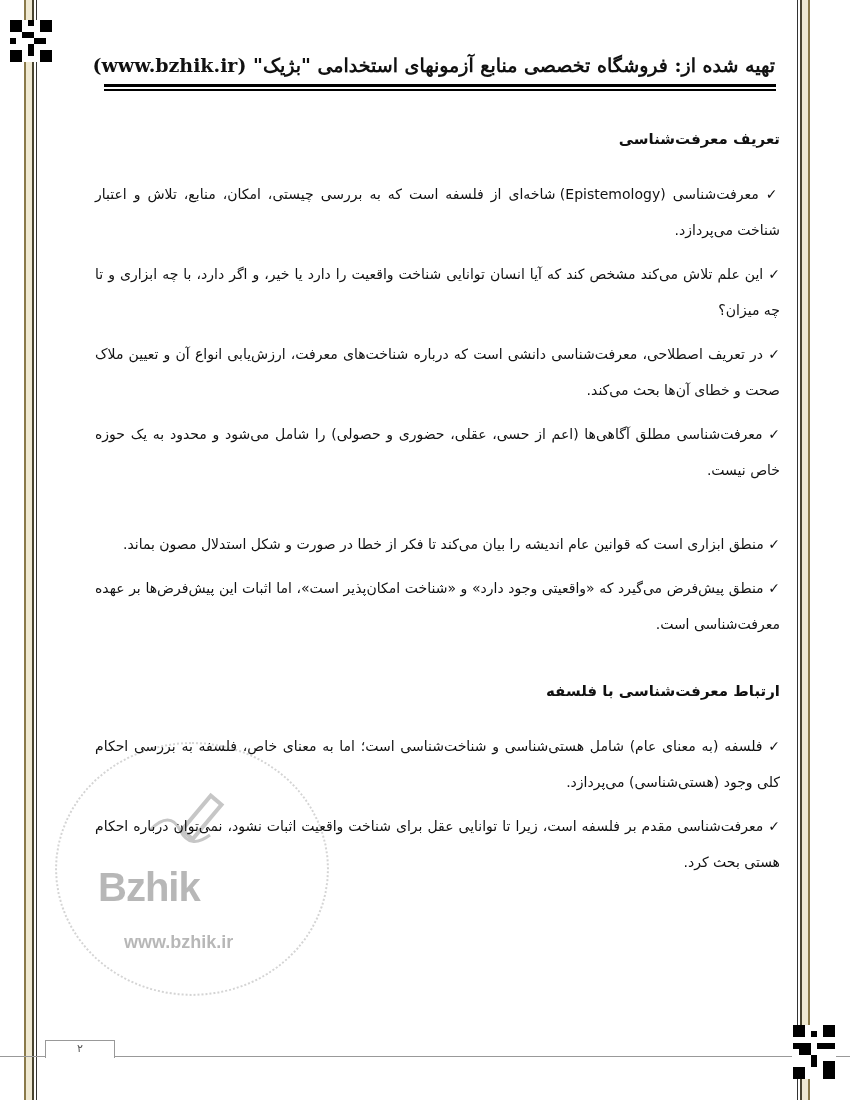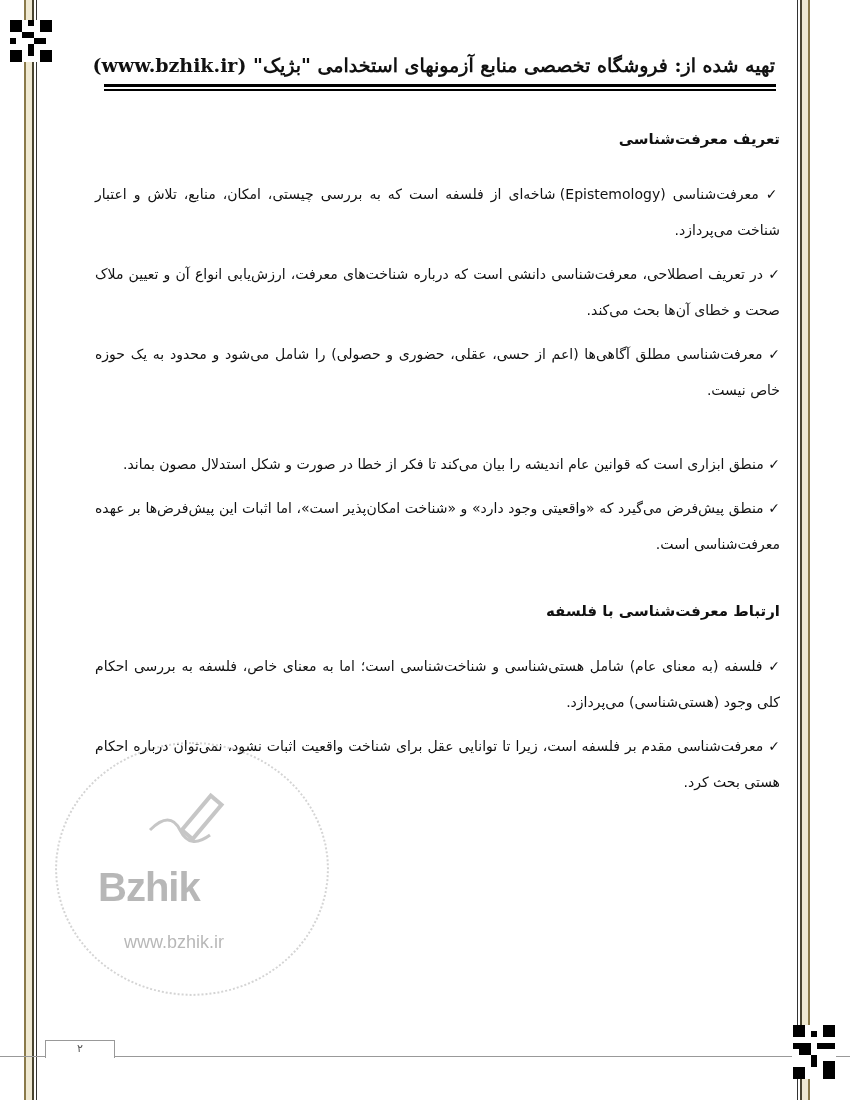--- a/index.html
+++ b/index.html
@@ -48,21 +48,21 @@
       pointer-events:none;
     }
     .wm-pencil { position:absolute; left:140px; top:790px; width:100px; height:60px; opacity:.55; }
     .wm-brand {
       position:absolute; left:98px; top:865px;
       font-family:"Liberation Sans", sans-serif; font-weight:bold; font-size:40px;
       color:#9a9a9a; opacity:.7; letter-spacing:-1px;
     }
     .wm-url {
       position:absolute; left:124px; top:932px;
-      font-family:"Liberation Sans", sans-serif; font-weight:normal; font-size:18px;
+      font-family:"Liberation Sans", sans-serif; font-weight:bold; font-size:18px;
       color:#9a9a9a; opacity:.7;
     }
 
     .footer-line { position:absolute; left:0; top:1056px; width:850px; height:1px; background:#999; }
     .page-tab {
       position:absolute; left:45px; top:1040px; width:68px; height:17px;
       border:1px solid #999; border-bottom:none; background:#fff;
       text-align:center; font-size:11px; color:#555; line-height:16px;
     }
   </style>
@@ -98,20 +98,21 @@
   <path d="M10 40 Q30 20 40 40 T70 45" stroke="#999" stroke-width="3" fill="none"></path>
   <rect x="55" y="5" width="14" height="45" transform="rotate(40 62 27)" fill="none" stroke="#999" stroke-width="4"></rect>
 </svg>
 <div class="wm-brand">Bzhik</div>
 <div class="wm-url">www.bzhik.ir</div>
 
 <div class="content">
   <div class="section">
     <div class="section-title">تعریف معرفت‌شناسی</div>
     <p class="para">✓ معرفت‌شناسی (Epistemology) شاخه‌ای از فلسفه است که به بررسی چیستی، امکان، منابع، تلاش و اعتبار شناخت می‌پردازد.</p>
+    <p class="para">✓ این علم تلاش می‌کند مشخص کند که آیا انسان توانایی شناخت واقعیت را دارد یا خیر، و اگر دارد، با چه ابزاری و تا چه میزان؟</p>
     <p class="para">✓ در تعریف اصطلاحی، معرفت‌شناسی دانشی است که درباره شناخت‌های معرفت، ارزش‌یابی انواع آن و تعیین ملاک صحت و خطای آن‌ها بحث می‌کند.</p>
     <p class="para">✓ معرفت‌شناسی مطلق آگاهی‌ها (اعم از حسی، عقلی، حضوری و حصولی) را شامل می‌شود و محدود به یک حوزه خاص نیست.</p>
   </div>
   <div class="section">
     <p class="para">✓ منطق ابزاری است که قوانین عام اندیشه را بیان می‌کند تا فکر از خطا در صورت و شکل استدلال مصون بماند.</p>
     <p class="para">✓ منطق پیش‌فرض می‌گیرد که «واقعیتی وجود دارد» و «شناخت امکان‌پذیر است»، اما اثبات این پیش‌فرض‌ها بر عهده معرفت‌شناسی است.</p>
   </div>
   <div class="section">
     <div class="section-title">ارتباط معرفت‌شناسی با فلسفه</div>
     <p class="para">✓ فلسفه (به معنای عام) شامل هستی‌شناسی و شناخت‌شناسی است؛ اما به معنای خاص، فلسفه به بررسی احکام کلی وجود (هستی‌شناسی) می‌پردازد.</p>

